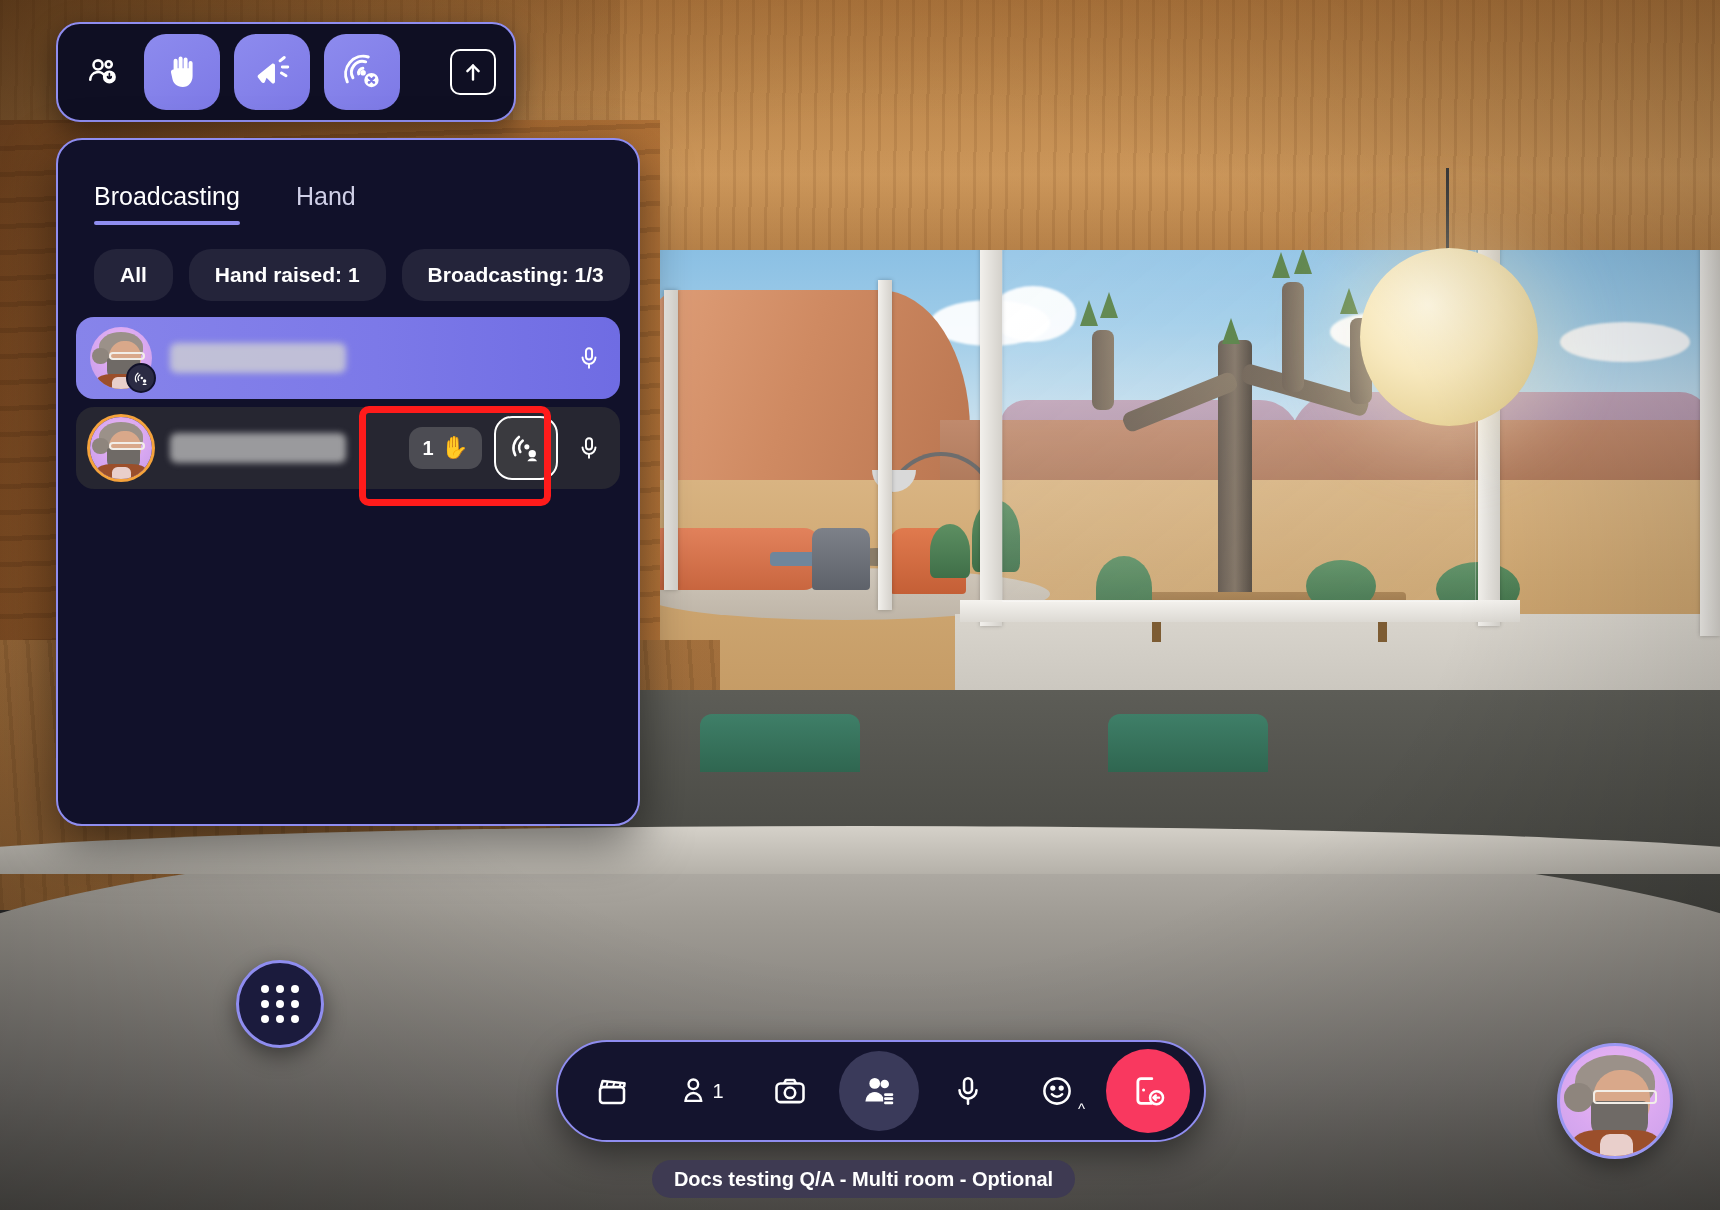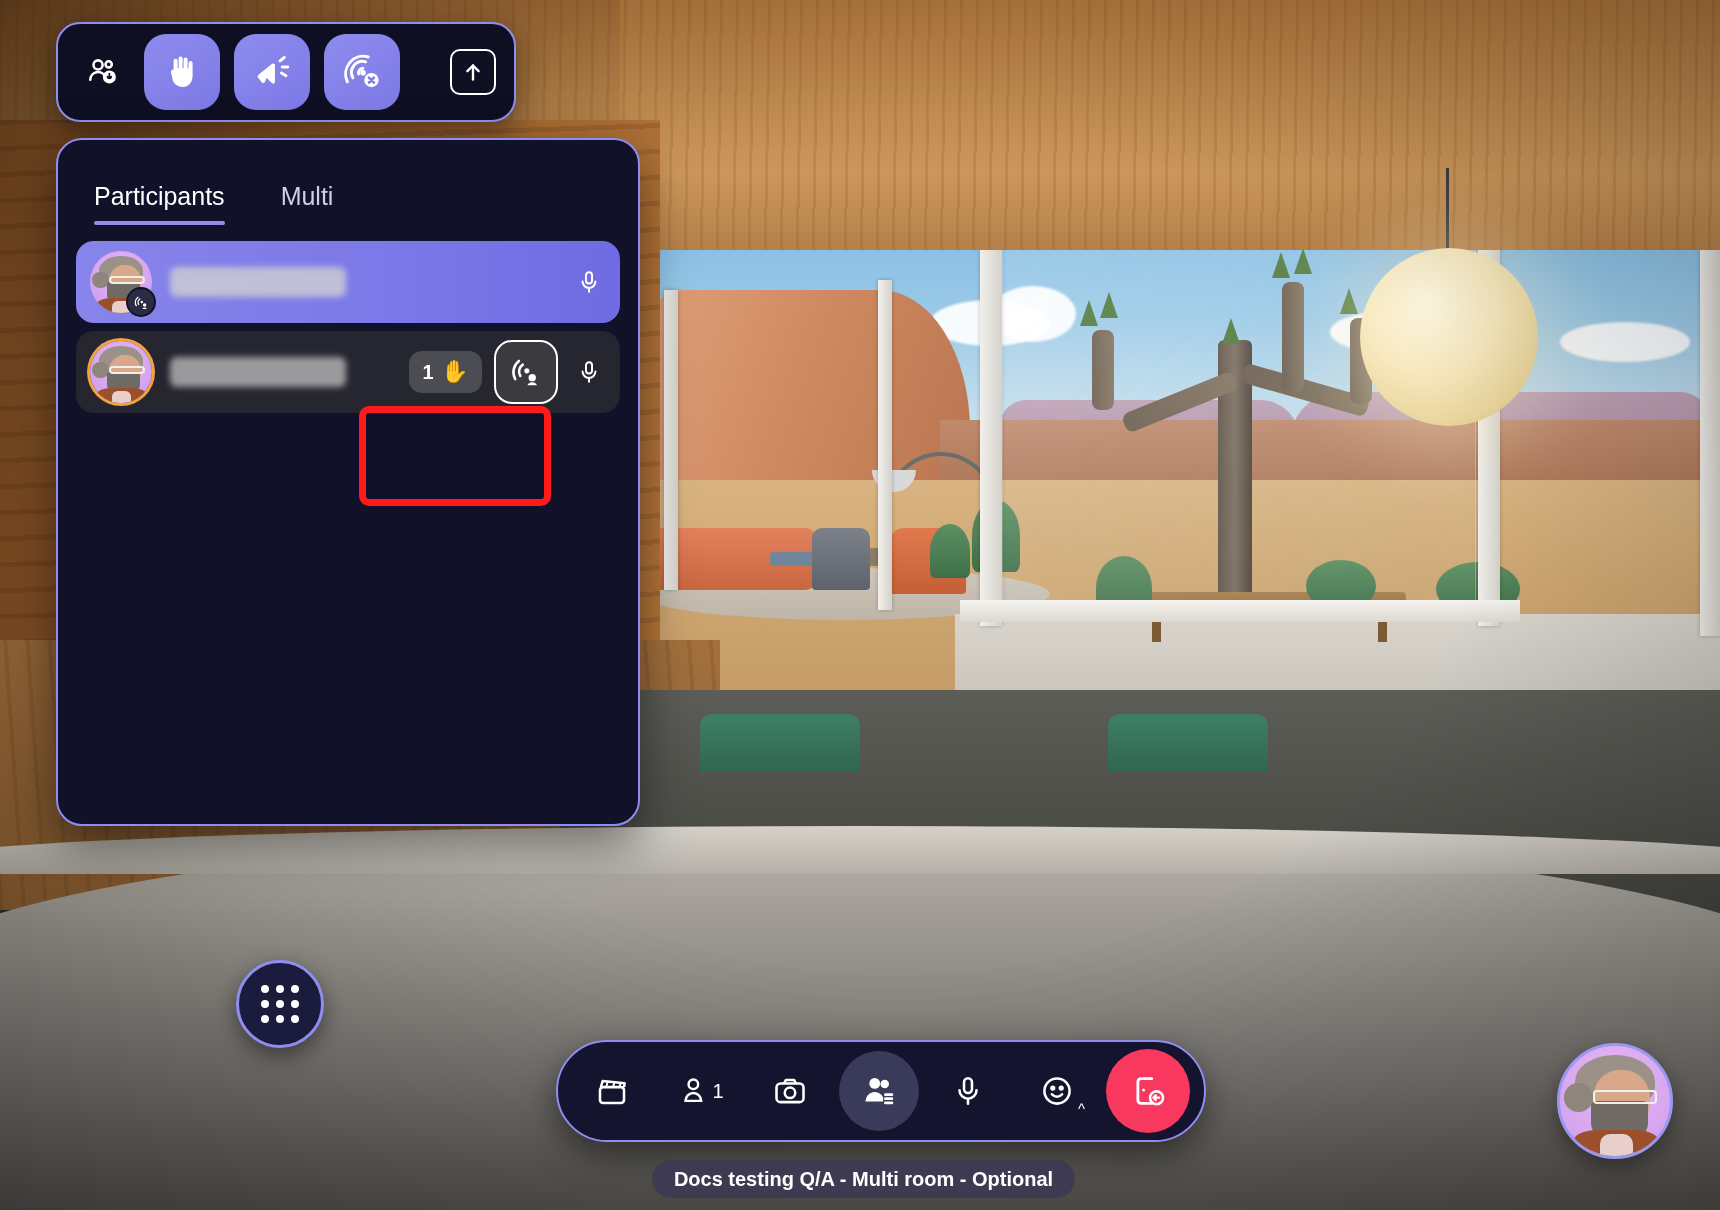--- a/index.html
+++ b/index.html
@@ -527,24 +527,29 @@
       <svg width="26" height="26" viewBox="0 0 24 24" fill="none" stroke="#ffffff" stroke-width="2.2" stroke-linecap="round" stroke-linejoin="round">
         <path d="M12 19V6"></path>
           <path d="M6.8 11.2L12 6l5.2 5.2"></path>
       </svg>
     </div>
   </div>
 
   <div id="panel">
 
     <div class="tabs">
-      <div class="tab active">Participants</div>
-      <div class="tab">Multi</div>
-    </div>
-
+      <div class="tab active">Broadcasting</div>
+      <div class="tab">Hand</div>
+    </div>
+
+    <div class="chips">
+      <div class="chip">All</div>
+      <div class="chip">Hand raised: 1</div>
+      <div class="chip">Broadcasting: 1/3</div>
+    </div>
 
     <div class="plist">
 
       <div class="prow speaking">
         <div class="avatar-wrap">
           <div class="avatar">
             <span class="av-hair"></span>
               <span class="av-bun"></span>
             <span class="av-face"></span>
               <span class="av-beard"></span>

